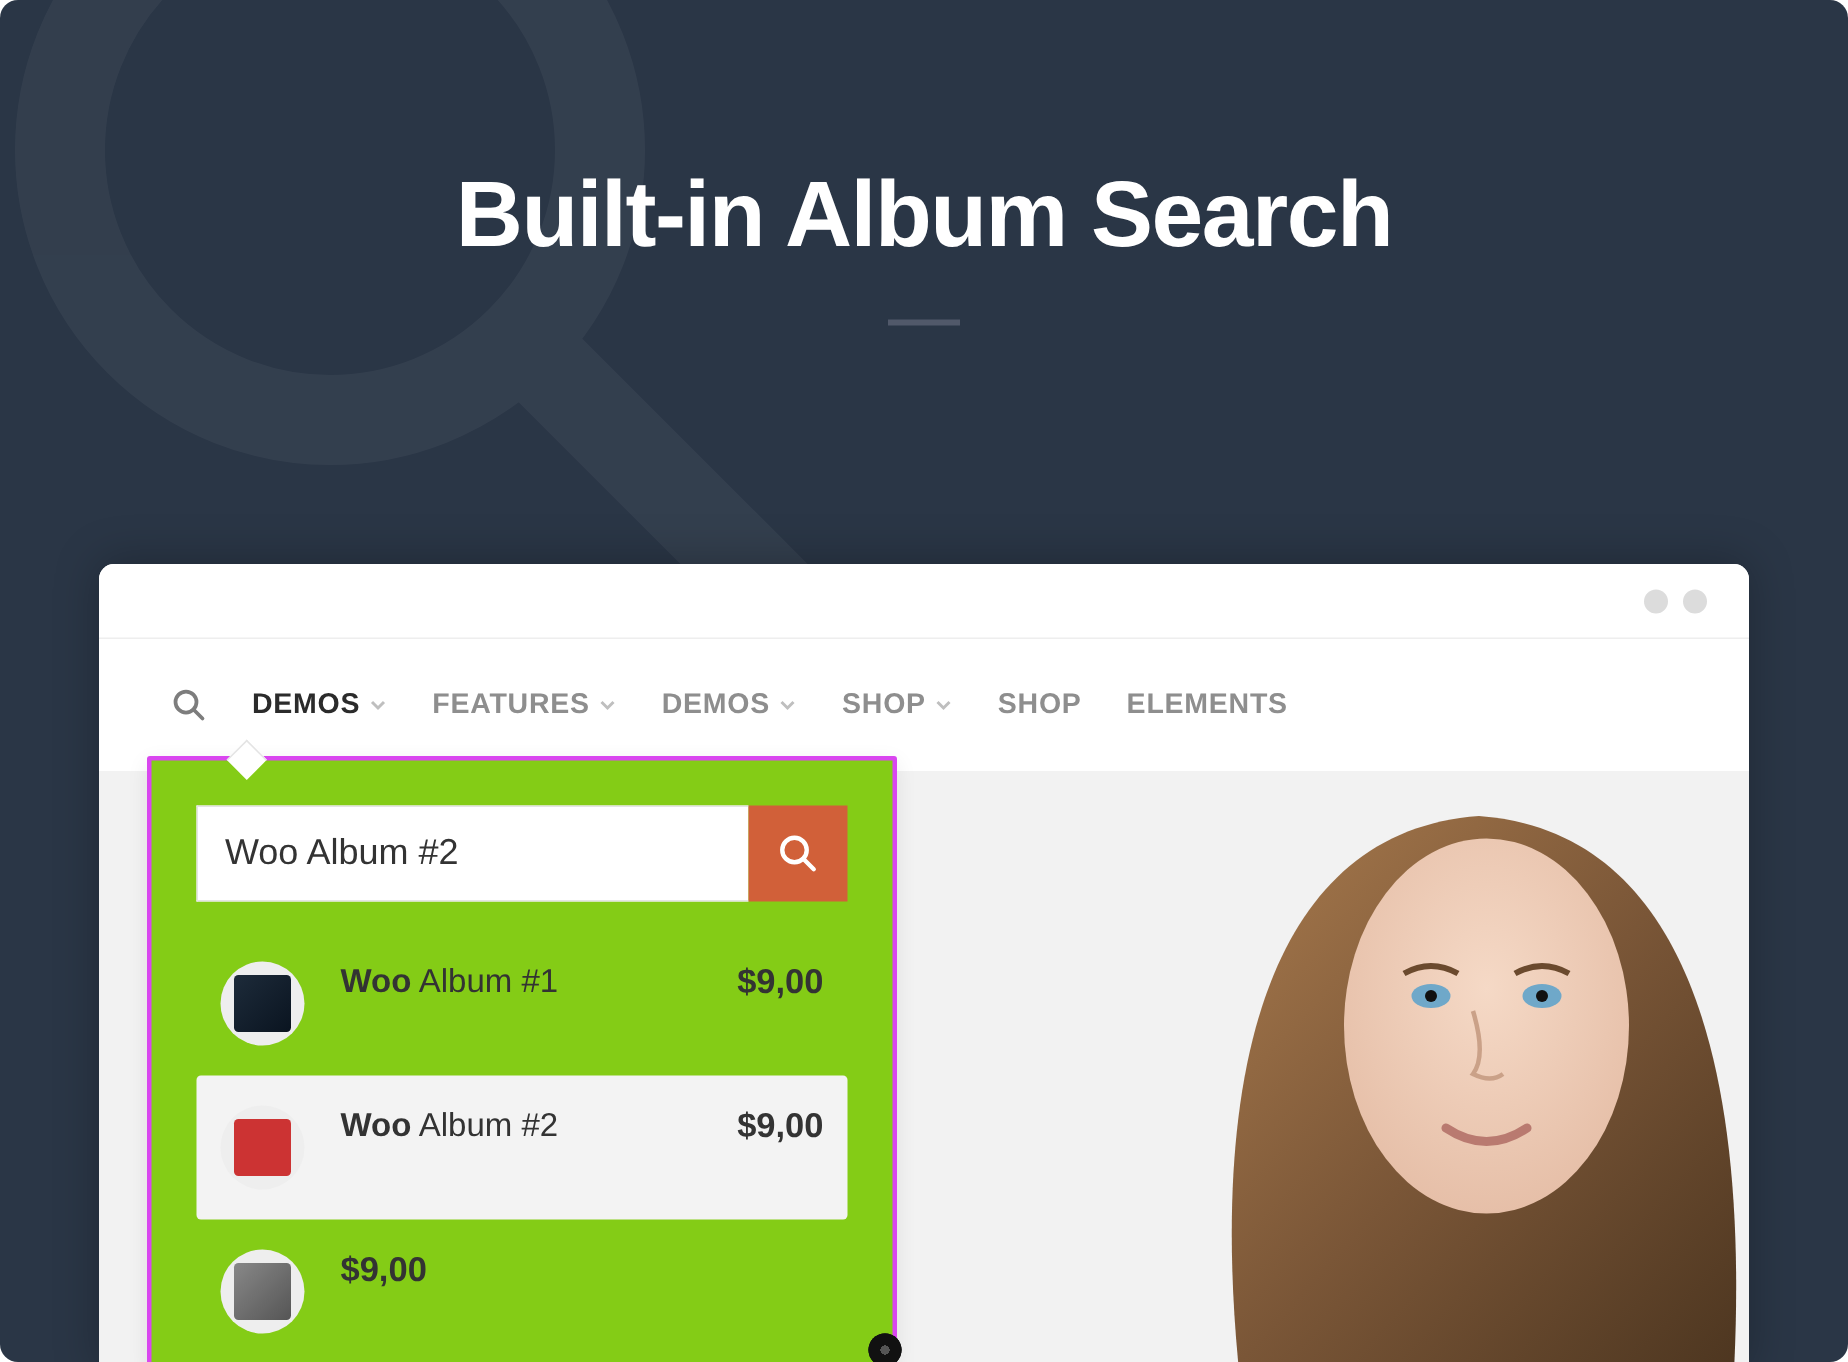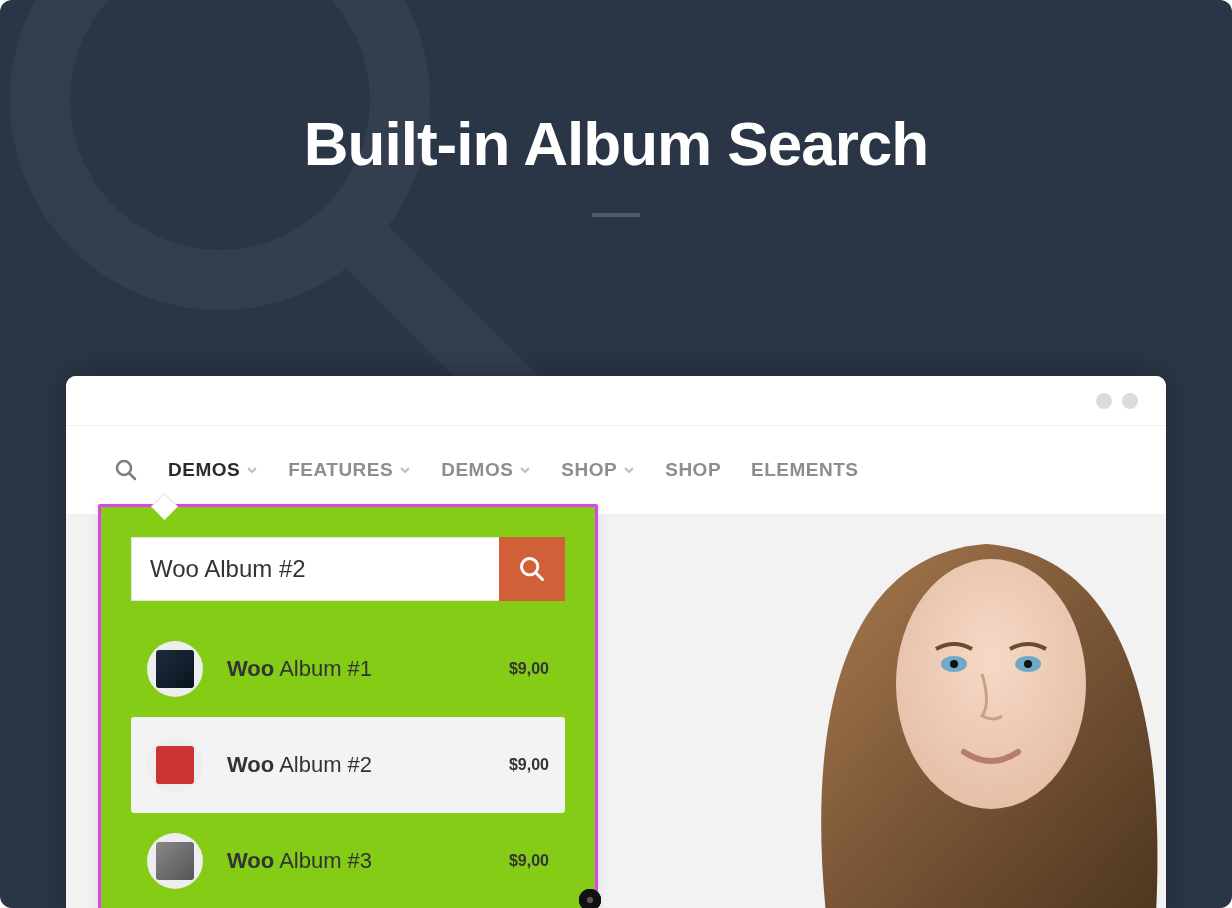--- a/index.html
+++ b/index.html
@@ -148,21 +148,21 @@
     width:66px;
     background:#d16039;
     border:none;
     display:flex;align-items:center;justify-content:center;
     cursor:pointer;
   }
   .search-btn svg { width:28px;height:28px;color:#fff; }
 
   .results { margin-top:20px; }
   .result {
-    display:flex; align-items:center;
+    display:flex; align-items:flex-start;
     padding:20px 16px;
     gap:24px;
     cursor:pointer;
     border-radius:3px;
   }
   .result.hl { background:#f3f3f3; }
   .thumb {
     width:56px;height:56px;
     border-radius:50%;
     background:#eee;
@@ -178,21 +178,21 @@
     position:absolute; right:-6px; bottom:-2px;
     width:22px;height:22px;border-radius:50%;
     background:radial-gradient(circle,#555 0 20%,#111 20% 100%);
   }
   .t1 .thumb-inner{ background:linear-gradient(135deg,#1d2b3a,#0a1420); }
   .t2 .thumb-inner{ background:#c33; }
   .t3 .thumb-inner{ background:linear-gradient(135deg,#888,#555); }
 
   .rtitle { font-size:22px; color:#333; flex:1; }
   .rtitle b { font-weight:800; }
-  .rprice { font-size:16px; font-weight:700; color:#333; }
+  .rprice { font-size:23px; font-weight:700; color:#333; }
 </style>
 </head>
 <body>
 
 <div class="hero">
   <svg class="bg-glass" viewBox="0 0 640 640">
     <circle cx="260" cy="260" r="180"></circle>
     <line x1="400" y1="400" x2="560" y2="560"></line>
   </svg>
 
@@ -296,21 +296,20 @@
                 <div class="thumb-disc"></div>
               </div>
             <div class="rtitle"><b>Woo</b><span> Album #2</span></div>
             <div class="rprice">$9,00</div>
           </div>
           <div class="result t3">
             <div class="thumb">
                 <div class="thumb-inner"></div>
                 <div class="thumb-disc"></div>
               </div>
-            <div class="rtitle"><b>Woo</b><span> Album #3</span></div>
             <div class="rprice">$9,00</div>
           </div>
         </div>
       </div>
 
     </div>
   </div>
 </div>
 
 </body></html>

